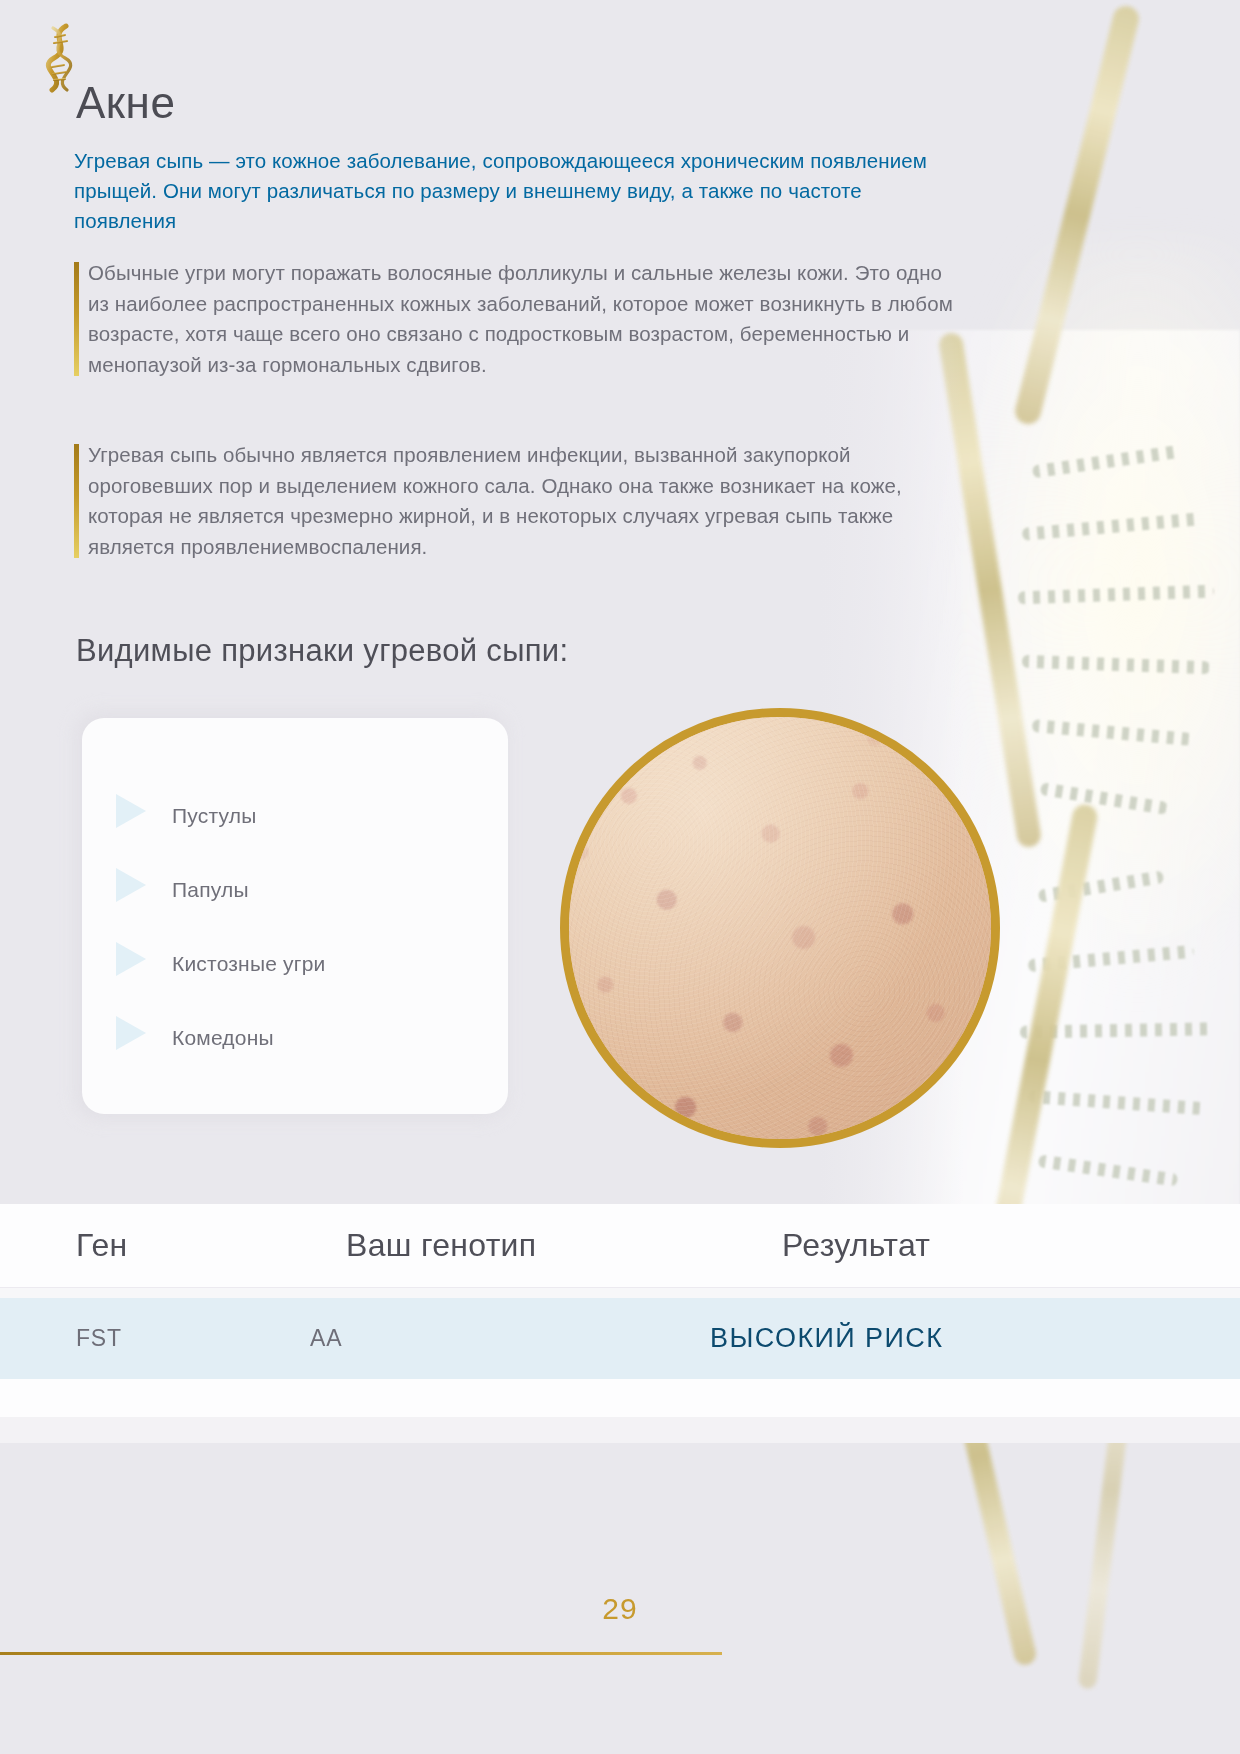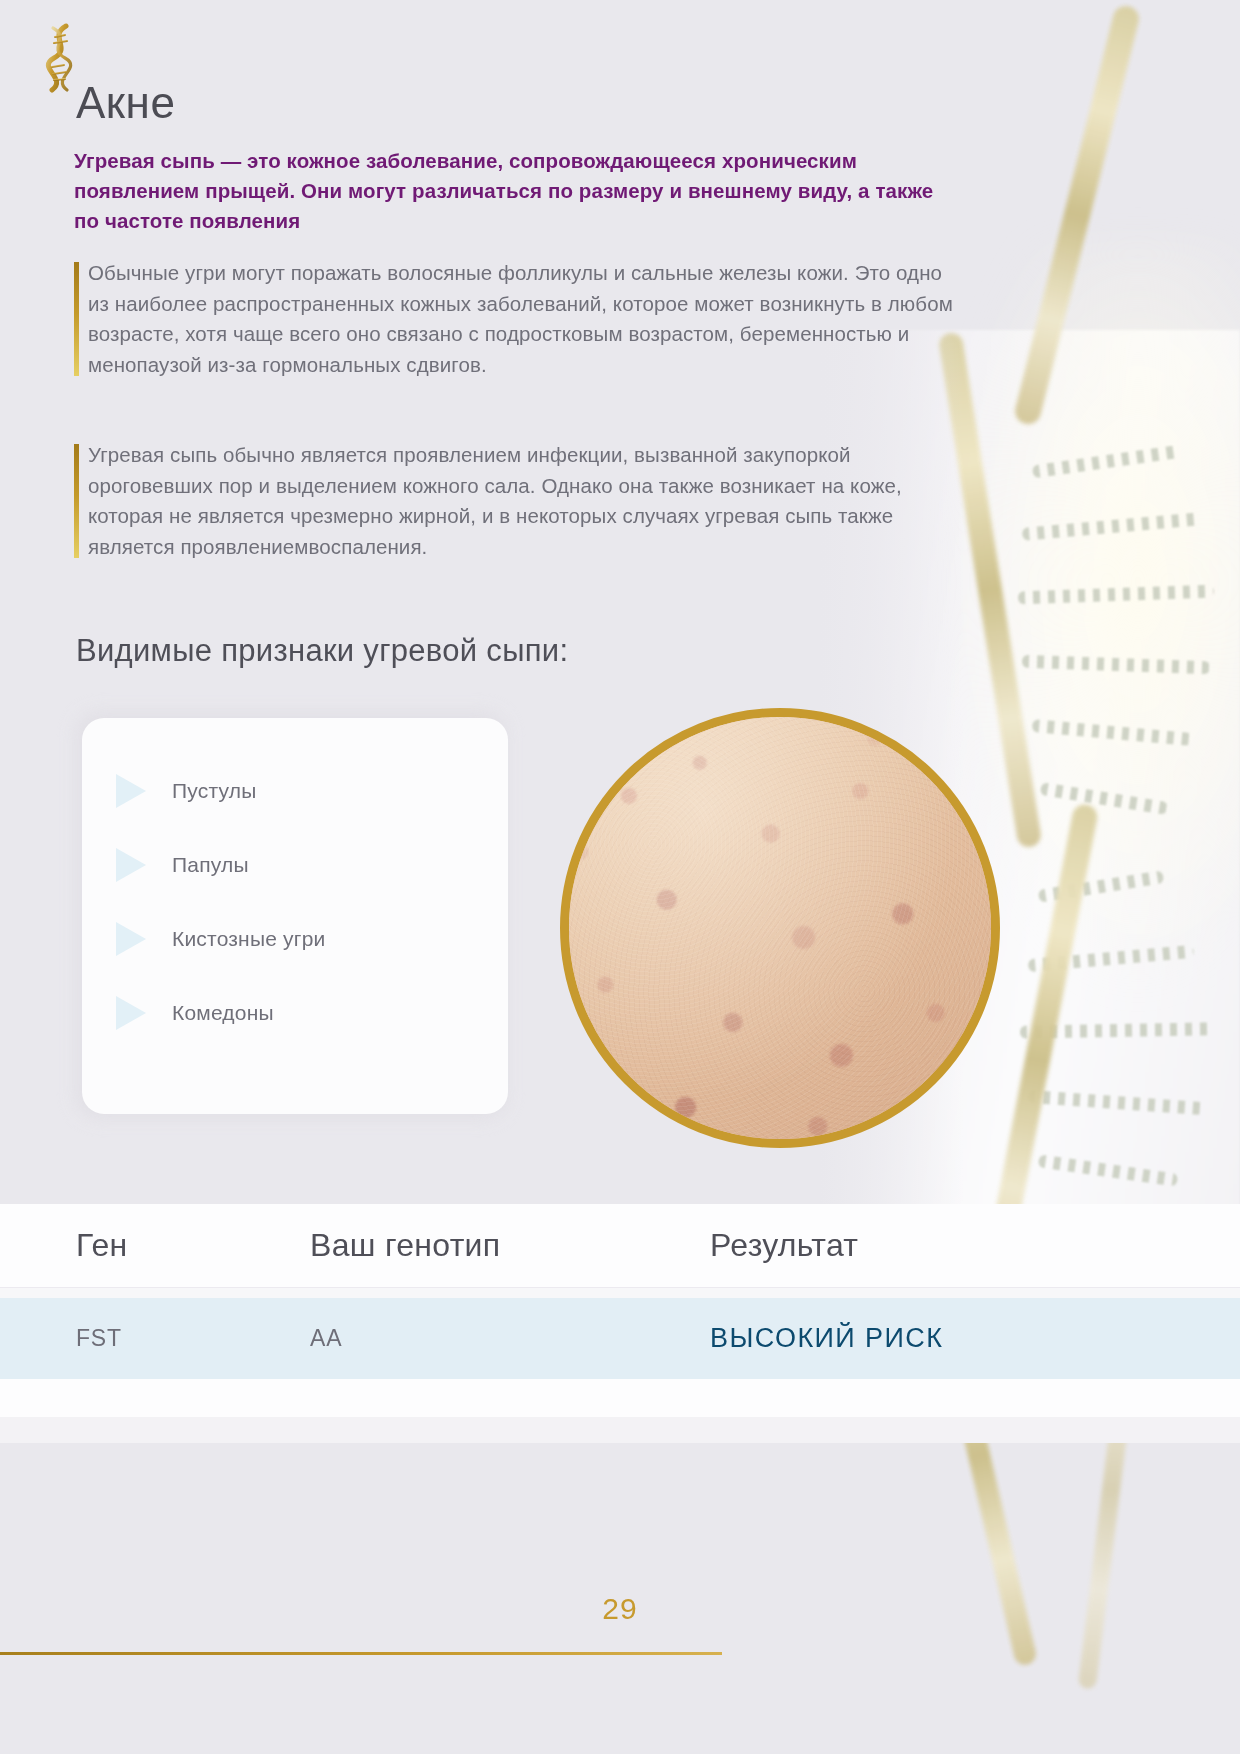--- a/index.html
+++ b/index.html
@@ -52,22 +52,22 @@
   .logo { position:absolute; left:38px; top:22px; width:46px; height:72px; }
 
   
   .title {
     position:absolute; left:76px; top:78px;
     font-size:44px; font-weight:300; letter-spacing:.5px;
     color:#4c4c54;
   }
   .intro {
     position:absolute; left:74px; top:146px; width:890px;
-    font-size:20.5px; font-weight:700; line-height:30px;
-    color:#701a75; letter-spacing:.1px;
+    font-size:20.5px; font-weight:400; line-height:30px;
+    color:#0369a1; letter-spacing:.1px;
   }
 
   .quote {
     position:absolute; left:74px; width:890px;
     padding-left:14px;
     font-size:20.5px; font-weight:300; line-height:30.5px;
     color:#70707a; letter-spacing:.1px;
   }
   .quote::before{
     content:""; position:absolute; left:0; top:4px; bottom:4px; width:5px;
@@ -85,21 +85,21 @@
   .card-shadow {
     position:absolute; left:76px; top:712px; width:430px; height:406px;
     border-radius:22px; background:#e0dee4; filter:blur(9px); opacity:.85;
   }
   .symptom-card {
     position:absolute; left:82px; top:718px; width:426px; height:396px;
     background:#fcfcfd; border-radius:22px;
     padding:36px 0 0 0;
   }
   .symptom-row {
-    display:flex; align-items:center;
+    display:flex; align-items:flex-end;
     height:74px; padding-left:34px;
   }
   .tri {
     width:0;height:0;
     border-top:17px solid transparent;
     border-bottom:17px solid transparent;
     border-left:30px solid #e2f0f7;
     margin-right:26px; flex:none;
   }
   .symptom-label { font-size:21px; font-weight:300; color:#6f6f79; letter-spacing:.2px; }
@@ -146,20 +146,21 @@
     position:absolute; inset:0;
     background:radial-gradient(ellipse at 32% 22%, rgba(255,248,236,.48), rgba(255,255,255,0) 62%);
   }
 
   
   .table-band { position:absolute; left:0; top:1204px; width:1240px; }
   .tbl-hdr-row {
     background:#fdfdfe; height:84px;
     display:flex; align-items:center;
     border-bottom:1px solid #eceaf0;
+    gap:36px;
   }
   .tbl-gap { height:10px; background:#f7f7f9; }
   .tbl-data-row {
     background:#e2eef5; height:81px;
     display:flex; align-items:center;
   }
   .tbl-foot { height:38px; background:#fdfdfe; }
   .tbl-foot2 { height:26px; background:#f3f2f5; }
   .col-gene   { width:310px; padding-left:76px; }
   .col-geno   { width:400px; }

